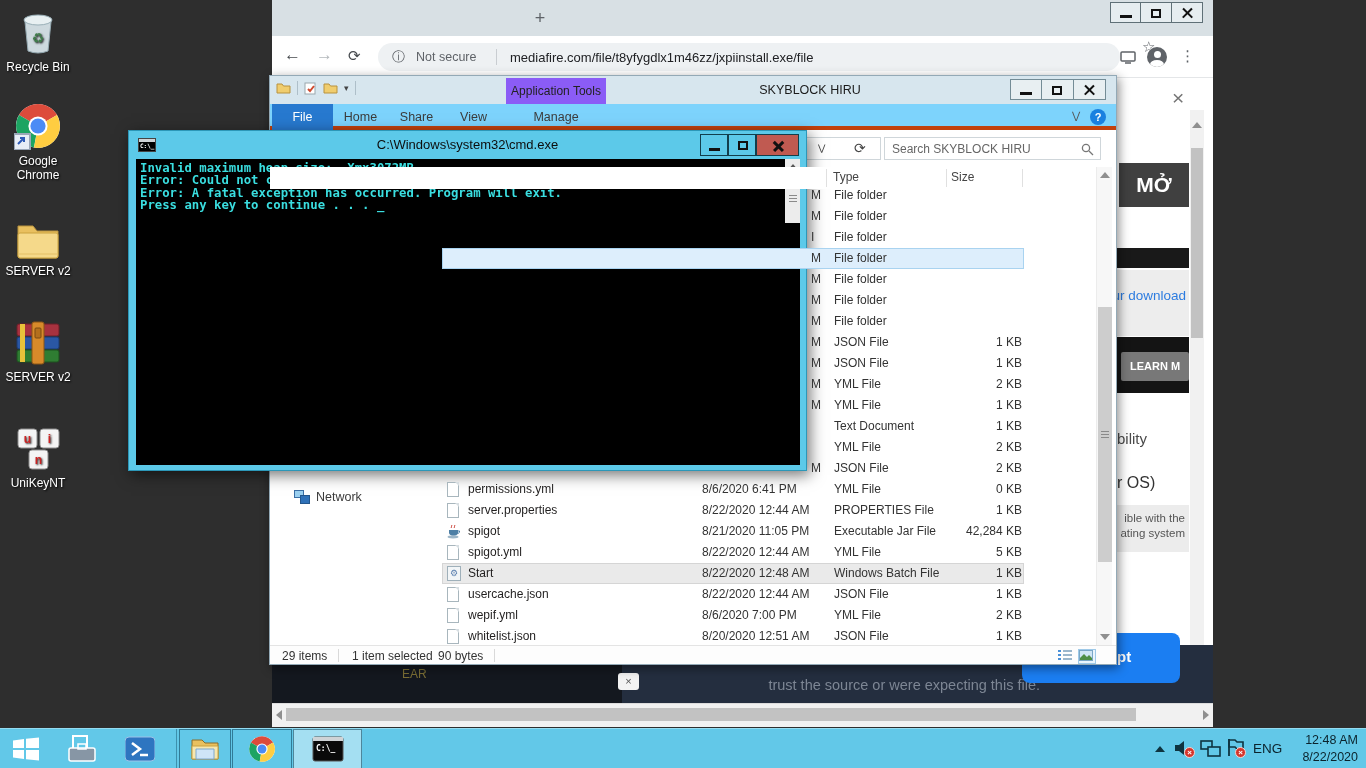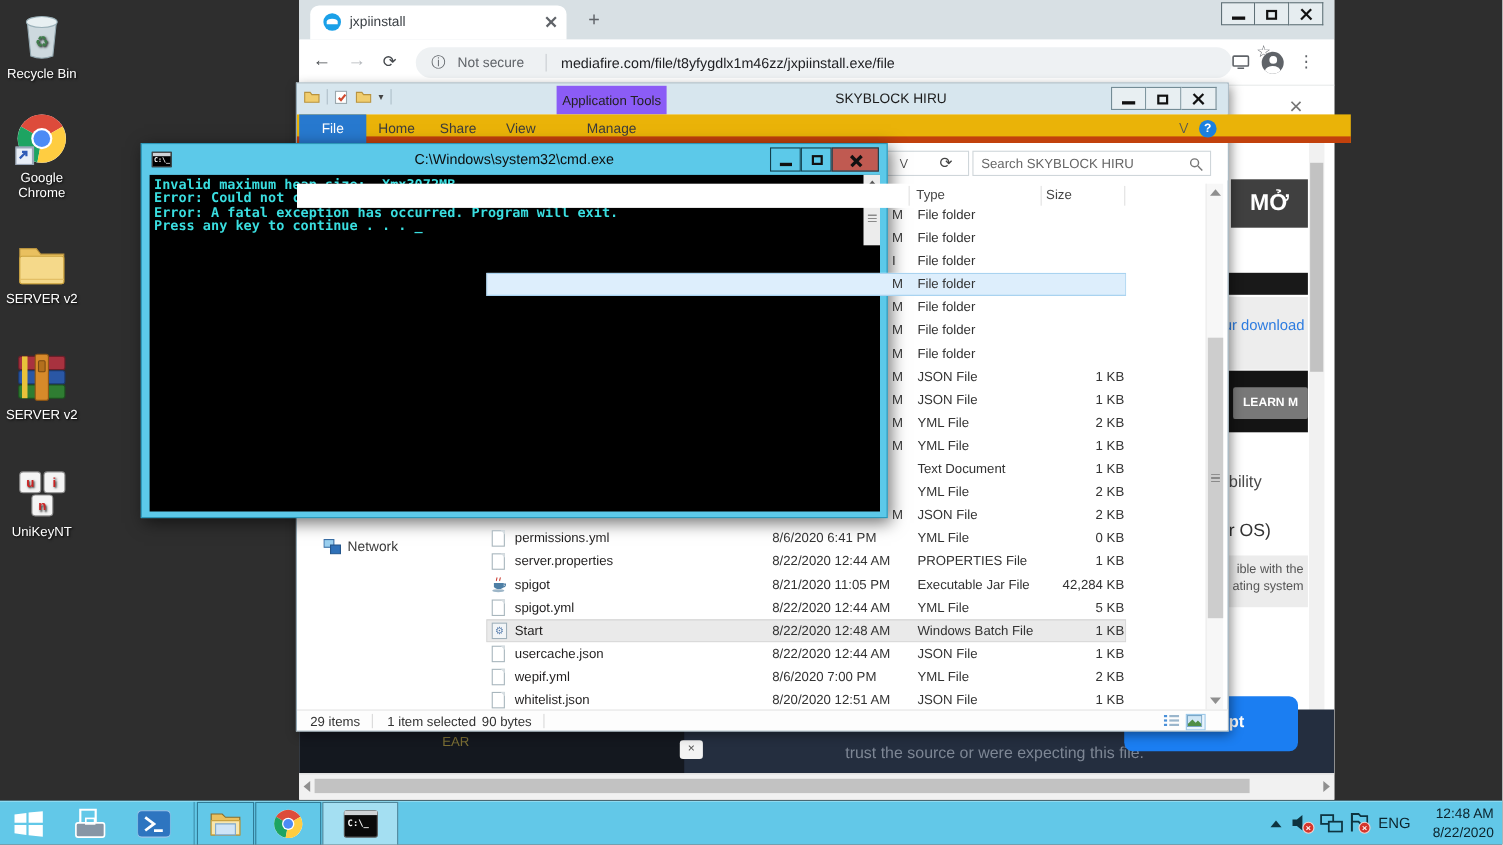--- a/index.html
+++ b/index.html
@@ -81,21 +81,21 @@
             box-shadow:2px 3px 10px rgba(0,0,0,.45)}
   .ex-title{position:absolute;left:0;top:0;width:846px;height:28px;background:#d7e6ee}
   .qat{position:absolute;left:6px;top:5px;display:flex;align-items:center;gap:6px}
   .qsep{width:1px;height:14px;background:#aebfc9}
   .chev{font-size:9px;color:#444}
   .apptools{position:absolute;left:236px;top:2px;width:100px;height:26px;background:#8b5cf6;
             font-size:12px;color:#222;text-align:center;line-height:26px}
   .ex-name{position:absolute;left:400px;top:7px;width:280px;text-align:center;font-size:12.5px;color:#1b1b1b}
   .ex-ctl{left:740px;top:3px}
   .ex-ctl .wbtn{background:#e8eff2;border-color:#748c96;width:32px}
-  .ex-ribbon{position:absolute;left:0;top:28px;width:958px;height:26px;background:#eab308;border-bottom:6px solid #c2410c}
+  .ex-ribbon{position:absolute;left:0;top:28px;width:846px;height:26px;background:#7dd3fc;border-bottom:4px solid #c2410c}
   .rtab{position:absolute;top:0;height:26px;font-size:12.5px;color:#3c3c3c;text-align:center;line-height:26px}
   .rtab.file{background:#2779cf;color:#fff}
   .rchev{position:absolute;left:802px;top:6px;font-size:10px;color:#555}
   .rhelp{position:absolute;left:820px;top:5px;width:16px;height:16px;border-radius:50%;background:#1a80e0;
          color:#fff;font-size:11px;font-weight:bold;text-align:center;line-height:16px}
   .ex-addr{position:absolute;left:0;top:54px;width:846px;height:34px;background:#fff}
   .addr-end{position:absolute;left:535px;top:7px;width:76px;height:23px;border:1px solid #cfd6da;background:#fff}
   .addr-end .chev{position:absolute;left:12px;top:5px}
   .addr-end .refr{position:absolute;left:48px;top:2px;font-size:14px;color:#444}
   .searchbox{position:absolute;left:614px;top:7px;width:217px;height:23px;border:1px solid #cfd6da;background:#fff}
@@ -223,27 +223,20 @@
       <text x="12.5" y="17" font-size="12" font-weight="bold" fill="#c22" text-anchor="middle">u</text>
       <text x="34.5" y="17" font-size="12" font-weight="bold" fill="#c22" text-anchor="middle">i</text>
       <text x="23.5" y="38" font-size="12" font-weight="bold" fill="#c22" text-anchor="middle">n</text>
         </svg>
     </span>
     <span>UniKeyNT</span>
   </div>
 
   <div id="chrome" class="abs">
     <div class="tabstrip">
-      <div class="tab">
-        <span class="fav">
-            <i></i>
-          </span>
-        <span class="ttl">jxpiinstall</span>
-        <span class="tclose xshape"></span>
-      </div>
       <div class="newtab">+</div>
       <div class="winctl" style="left:838px">
         <div class="wbtn">
             <span class="g-min"></span>
           </div>
         <div class="wbtn">
             <span class="g-max"></span>
           </div>
         <div class="wbtn g-x"></div>
       </div>

